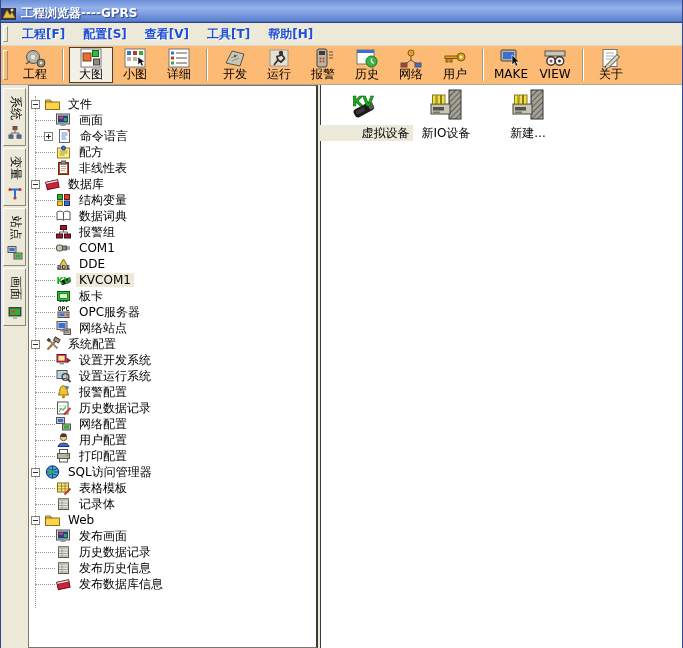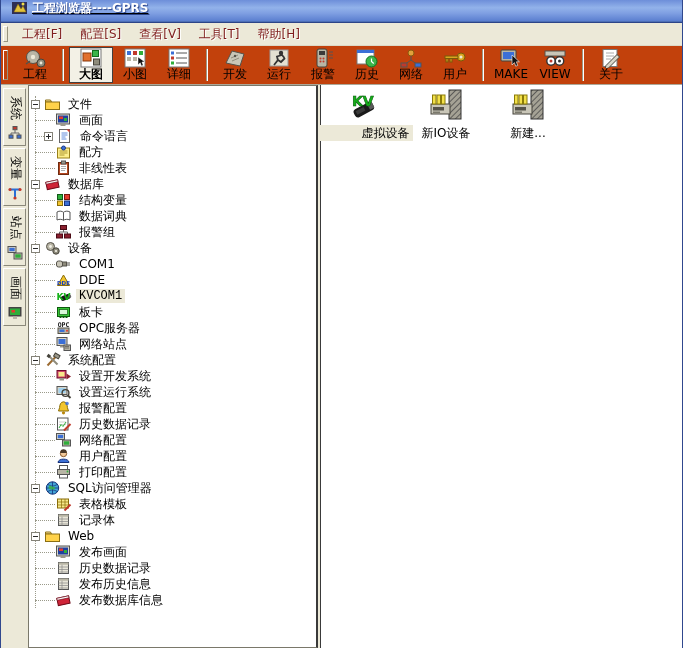--- a/index.html
+++ b/index.html
@@ -4,41 +4,41 @@
 <style>
   html,body{margin:0;padding:0;}
   body{
     width:683px;height:648px;overflow:hidden;
     font-family:"DejaVu Sans","Liberation Sans",sans-serif;
     font-size:12px; background:#ece9d8;
   }
   .window{width:683px;height:648px;box-sizing:border-box;display:flex;flex-direction:column;
     border-left:1px solid #30488e;border-right:1px solid #30488e;}
   
-  .titlebar{height:22px;flex:none;display:flex;align-items:flex-start;padding-left:11px;
+  .titlebar{height:22px;flex:none;display:flex;align-items:flex-end;padding-left:0;
     background:linear-gradient(180deg,#6d8ed9 0%,#92b2ea 35%,#7f9fe2 60%,#5b7fd0 95%,#41619f 100%);
-    border-bottom:1px solid #2c4488;text-decoration:underline;}
+    border-bottom:1px solid #2c4488;}
   .titlebar .appico{width:16px;height:16px;margin-right:4px;flex:none;}
   .titlebar .title{color:#fff;font-weight:bold;font-size:12px;text-shadow:1px 1px 1px #2a4388;white-space:nowrap;}
   
   .menubar{height:22px;flex:none;display:flex;align-items:center;background:#ece9d8;
     border-bottom:1px solid #dcd9c8;}
   .grip{flex:none;width:3px;border:1px solid;border-color:#ffffff #96937f #96937f #ffffff;margin:0 5px 0 2px;}
   .menubar .grip{height:14px;}
-  .menu-item{padding:0 9px;height:22px;line-height:22px;color:#7f1d1d;text-shadow:1px 1px 0 rgba(255,255,255,.95);white-space:nowrap;cursor:default;}
+  .menu-item{padding:0 9px;height:22px;line-height:22px;color:#1d4ed8;text-shadow:1px 1px 0 rgba(255,255,255,.95);white-space:nowrap;cursor:default;font-weight:bold;}
   
-  .toolbar{height:38px;flex:none;display:flex;align-items:center;background:#c2410c;
+  .toolbar{height:38px;flex:none;display:flex;align-items:center;background:#fdba74;
     border-bottom:1px solid #aca899;padding-right:4px;}
   .toolbar .grip{height:28px;}
   .tbtn{width:42px;height:34px;flex:none;display:flex;flex-direction:column;align-items:center;
     justify-content:flex-start;border:1px solid transparent;cursor:default;}
   .tbtn .tbico{width:26px;height:20px;flex:none;display:block;}
   .tbtn .tbico svg{width:26px;height:20px;display:block;}
   .tbtn .tblabel{font-size:12px;line-height:13px;color:#000;white-space:nowrap;}
-  .tbtn.pressed{border:1px solid #404040;background:#f3f1e6;font-weight:bold;}
+  .tbtn.pressed{border:1px solid #404040;background:#f3f1e6;}
   .tsep{flex:none;width:0;height:32px;border-left:1px solid #9d9a84;border-right:1px solid #ffffff;margin:0 5px;}
   
   .main{flex:1;display:flex;background:#ece9d8;min-height:0;}
   
   .tabstrip{width:27px;flex:none;padding-top:2px;background:#ece9d8;}
   .vtab{width:23px;height:58px;margin:1px auto 2px auto;background:#ece9d8;
     border:1px solid;border-color:#ffffff #8a887a #8a887a #ffffff;border-radius:1px;
     display:flex;flex-direction:column;align-items:center;justify-content:space-between;
     padding:5px 0 4px 0;box-sizing:border-box;cursor:default;}
   .vlabelbox{width:21px;height:28px;position:relative;flex:none;}
@@ -54,21 +54,21 @@
   .exp::before{content:"";position:absolute;left:1px;top:3px;width:5px;height:1px;background:#2a2a2a;}
   .exp.plus::after{content:"";position:absolute;left:3px;top:1px;width:1px;height:5px;background:#2a2a2a;}
   .trow.lvl0 .exp{margin-left:2px;margin-right:4px;}
   .hline{height:0;border-top:1px dotted #9a9a8a;flex:none;}
   .trow.lvl1 .lead{margin-left:6px;width:20px;}
   .trow.lvl1 .lead.short{width:9px;margin-right:0;}
   .trow.lvl1 .exp{margin-right:3px;}
   .ticon{width:17px;height:16px;margin-right:4px;flex:none;}
   .ticon svg{width:17px;height:16px;display:block;}
   .tlabel{padding:0 3px;line-height:14px;color:#000;}
-  .tlabel.sel{background:var(--sel,#ece9d8);font-family:Liberation Mono, monospace;}
+  .tlabel.sel{background:var(--sel,#ece9d8);}
   
   .rightpane{flex:1;background:#fff;border-left:1px solid #3a3a3a;margin-left:2px;
     display:flex;align-items:flex-start;padding:4px 0 0 2px;}
   .ditem{width:82px;flex:none;display:flex;flex-direction:column;align-items:center;cursor:default;}
   .dicon{width:36px;height:34px;flex:none;}
   .dicon svg{width:36px;height:34px;display:block;}
   .dlabel{margin-top:2px;padding:1px 3px;line-height:14px;color:#000;white-space:nowrap;}
   .dlabel.sel{background:var(--sel,#ece9d8);padding-left:46px;}
 </style>
 </head>
@@ -398,32 +398,20 @@
           <span class="ticon">
             <svg viewBox="0 0 16 16">
               <path d="M8 6 v2 M4 10 v-2 h8 v2" stroke="#666" fill="none"></path>
               <rect x="5" y="1.5" width="6" height="4" fill="#8a1f2e" stroke="#4a0a14"></rect>
               <rect x="1" y="10" width="6" height="4" fill="#8a1f2e" stroke="#4a0a14"></rect>
               <rect x="9" y="10" width="6" height="4" fill="#8a1f2e" stroke="#4a0a14"></rect>
             </svg>
           </span>
           <span class="tlabel">报警组</span>
         </div>
-        <div class="trow lvl0">
-          <span class="exp"></span>
-          <span class="ticon">
-            <svg viewBox="0 0 16 16">
-              <circle cx="6" cy="6.5" r="4" fill="#b8b5a5" stroke="#55524a"></circle>
-              <circle cx="6" cy="6.5" r="1.4" fill="#f4f2e8"></circle>
-              <circle cx="11.5" cy="11" r="3.2" fill="#8f8c7c" stroke="#44423a"></circle>
-              <circle cx="11.5" cy="11" r="1.1" fill="#f4f2e8"></circle>
-            </svg>
-          </span>
-          <span class="tlabel">设备</span>
-        </div>
         <div class="trow lvl1">
           <span class="hline lead"></span>
           <span class="ticon">
             <svg viewBox="0 0 16 16">
               <rect x="1" y="5" width="6" height="6" rx="2" fill="#c9c6b8" stroke="#55524a"></rect>
               <rect x="7" y="6" width="4" height="4" fill="#8f8c7c" stroke="#55524a"></rect>
               <line x1="11" y1="7" x2="14.5" y2="7" stroke="#55524a"></line>
               <line x1="11" y1="9" x2="14.5" y2="9" stroke="#55524a"></line>
             </svg>
           </span>

